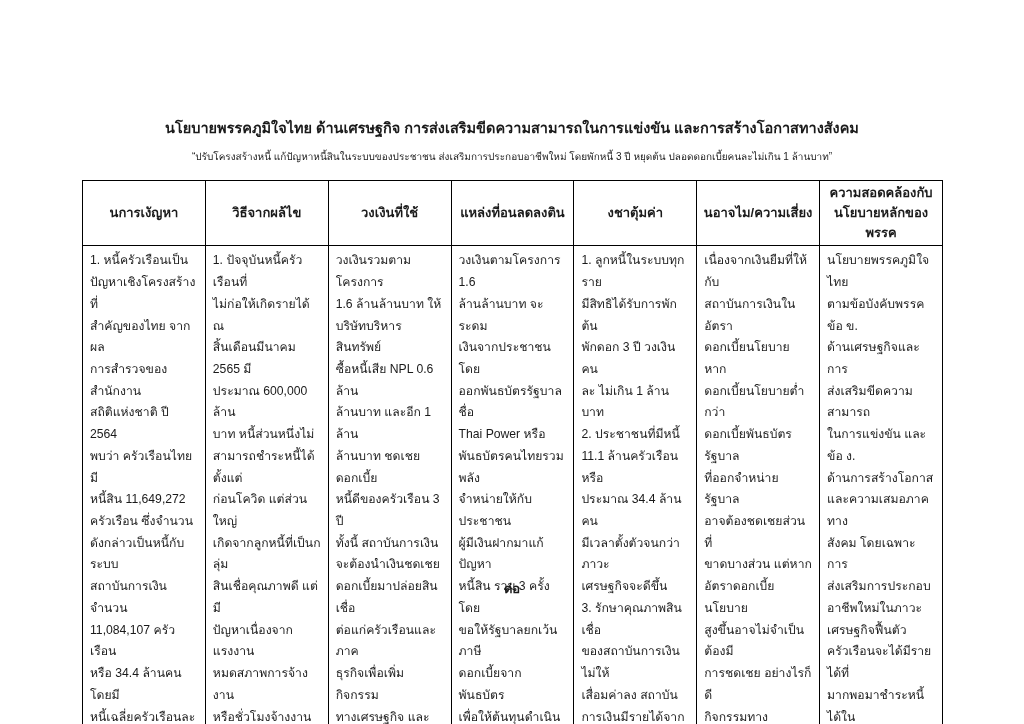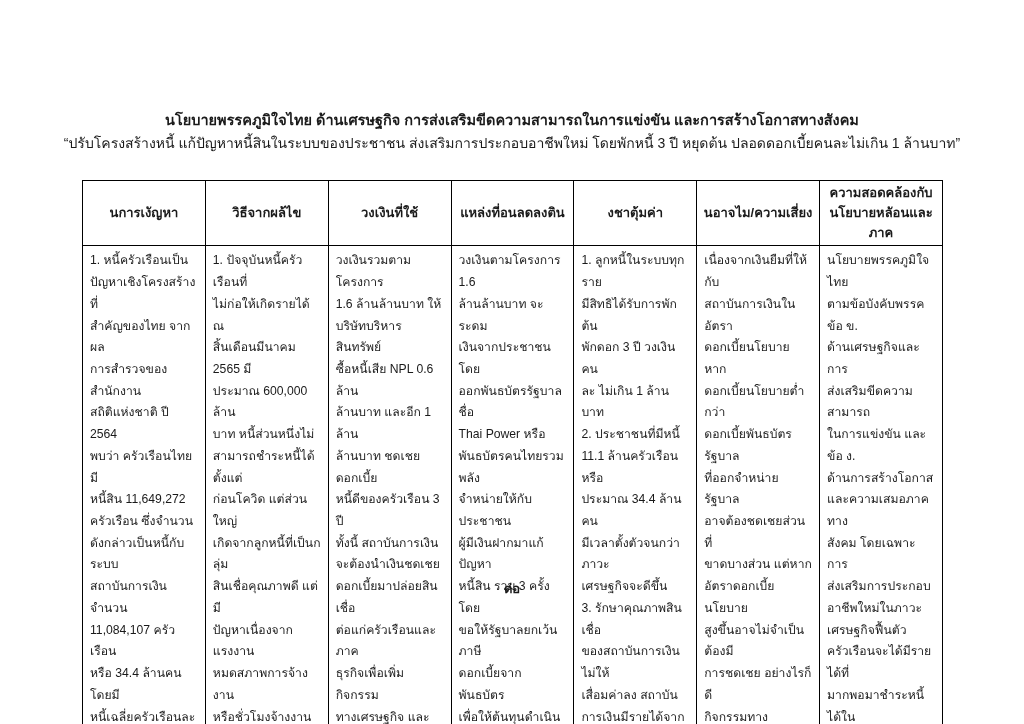--- a/index.html
+++ b/index.html
@@ -11,31 +11,31 @@
   }
   .page {
     position: relative;
     width: 1024px;
     height: 724px;
     margin: 0 auto;
     background: #ffffff;
     overflow: hidden;
   }
   .doc-title {
-    margin: 4px;
+    margin: 12px;
     padding-top: 106px;
     text-align: center;
     font-size: 14.5px;
     font-weight: bold;
     line-height: 1.4;
   }
   .doc-subtitle {
     margin: 4px 0 0 0;
     text-align: center;
-    font-size: 14px;
+    font-size: 10px;
     font-weight: normal;
     line-height: 1.4;
   }
   .table-wrap {
     position: absolute;
     left: 82px;
     top: 180px;
     width: 861px;
   }
   table.policy-table {
@@ -90,21 +90,21 @@
     <table class="policy-table">
       <thead>
         <tr>
           <th>นการเงัญหา</th>
           <th>วิธีจากผล้ไข</th>
           <th>วงเงินที่ใช้</th>
           <th>แหล่งที่อนลดลงติน</th>
           <th>งชาตุ้มค่า</th>
           <th>นอาจไม/ความเสี่ยง</th>
           <th>ความสอดคล้องกับ
-นโยบายหลัอนและภาค</th>
+นโยบายหลักของพรรค</th>
         </tr>
       </thead>
       <tbody>
         <tr>
           <td>1. หนี้ครัวเรือนเป็น
 ปัญหาเชิงโครงสร้างที่
 สำคัญของไทย จากผล
 การสำรวจของสำนักงาน
 สถิติแห่งชาติ ปี 2564
 พบว่า ครัวเรือนไทยมี

